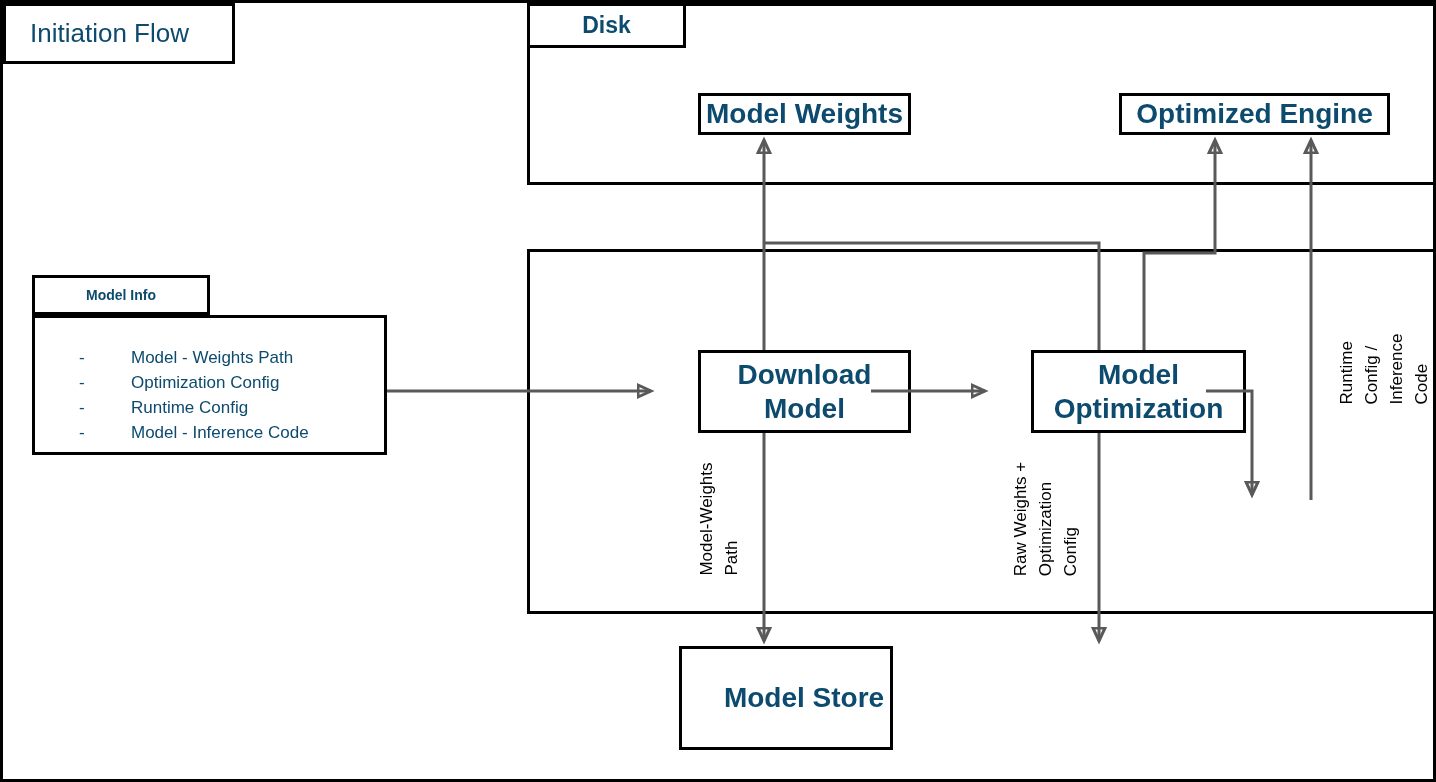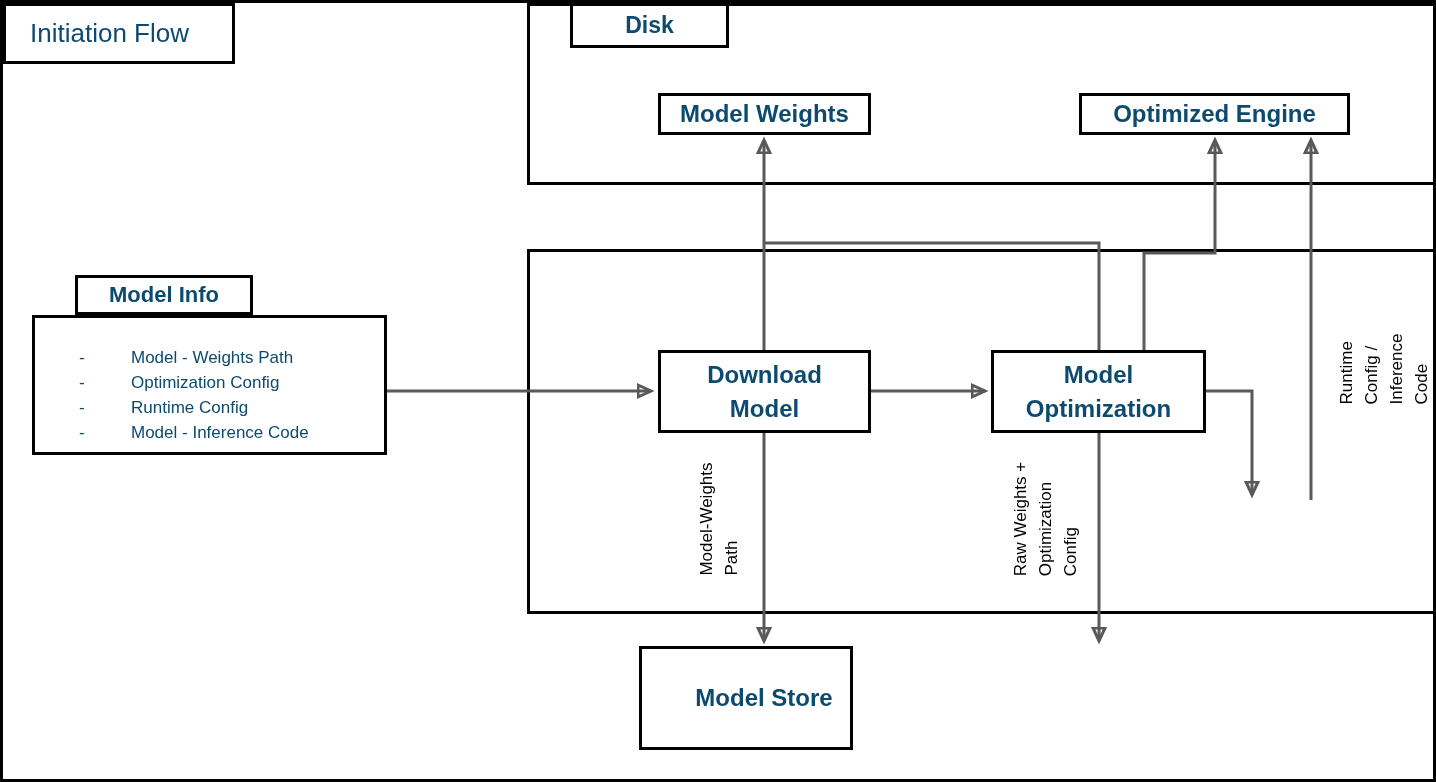--- a/index.html
+++ b/index.html
@@ -26,31 +26,31 @@
   .container-box {
     border: 3px solid #000000;
     background: transparent;
   }
   .node-label {
     display: flex;
     align-items: center;
     justify-content: center;
     text-align: center;
     font-weight: bold;
-    font-size: 24px;
+    font-size: 28px;
     line-height: 34px;
     white-space: pre-line;
+    margin-left: 40px;
   }
   .tab-label {
     display: flex;
     align-items: center;
     justify-content: center;
     font-weight: bold;
     font-size: 23px;
-    margin-left: 43px;
   }
   .title-box {
     display: flex;
     align-items: center;
     font-size: 26px;
     padding-left: 24px;
   }
   .info-body {
     padding-top: 27px;
     font-size: 17px;
@@ -85,21 +85,21 @@
 
   <div class="abs box title-box" style="left:0; top:0; width:232px; height:61px;">
     <span>Initiation Flow</span>
   </div>
 
   <div class="abs container-box" style="left:524px; top:0; width:912px; height:182px;"></div>
   <div class="abs box tab-label" style="left:524px; top:0; width:159px; height:45px;">Disk</div>
 
   <div class="abs container-box" style="left:524px; top:246px; width:912px; height:365px;"></div>
 
-  <div class="abs box tab-label" style="left:29px; top:272px; width:178px; height:40px; font-size:22px;">Model Info</div>
+  <div class="abs box tab-label" style="left:29px; top:272px; width:178px; height:40px; font-size:14px;">Model Info</div>
   <div class="abs box info-body" style="left:29px; top:312px; width:355px; height:140px;">
     <div class="info-item">
       <span class="dash">-</span>
       <span>Model - Weights Path</span>
     </div>
     <div class="info-item">
       <span class="dash">-</span>
       <span>Optimization Config</span>
     </div>
     <div class="info-item">

